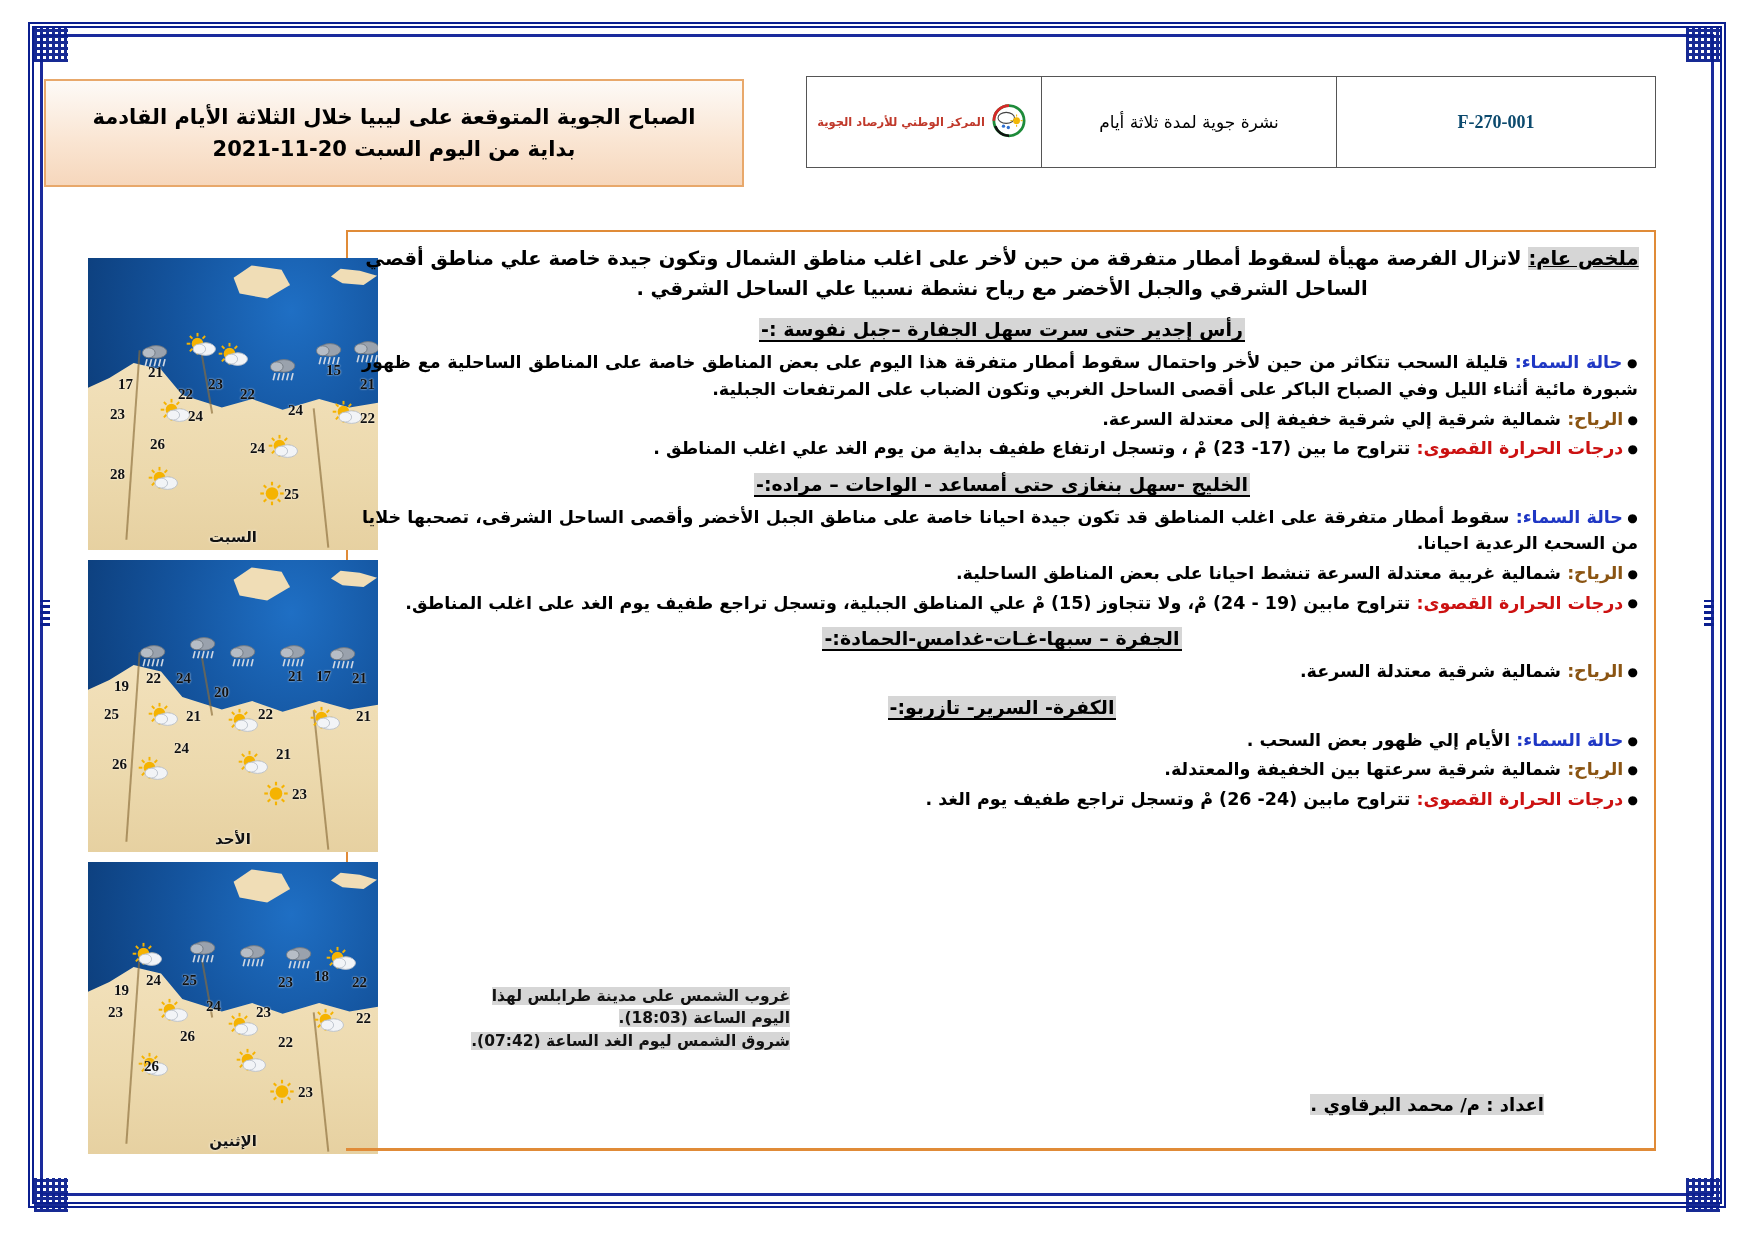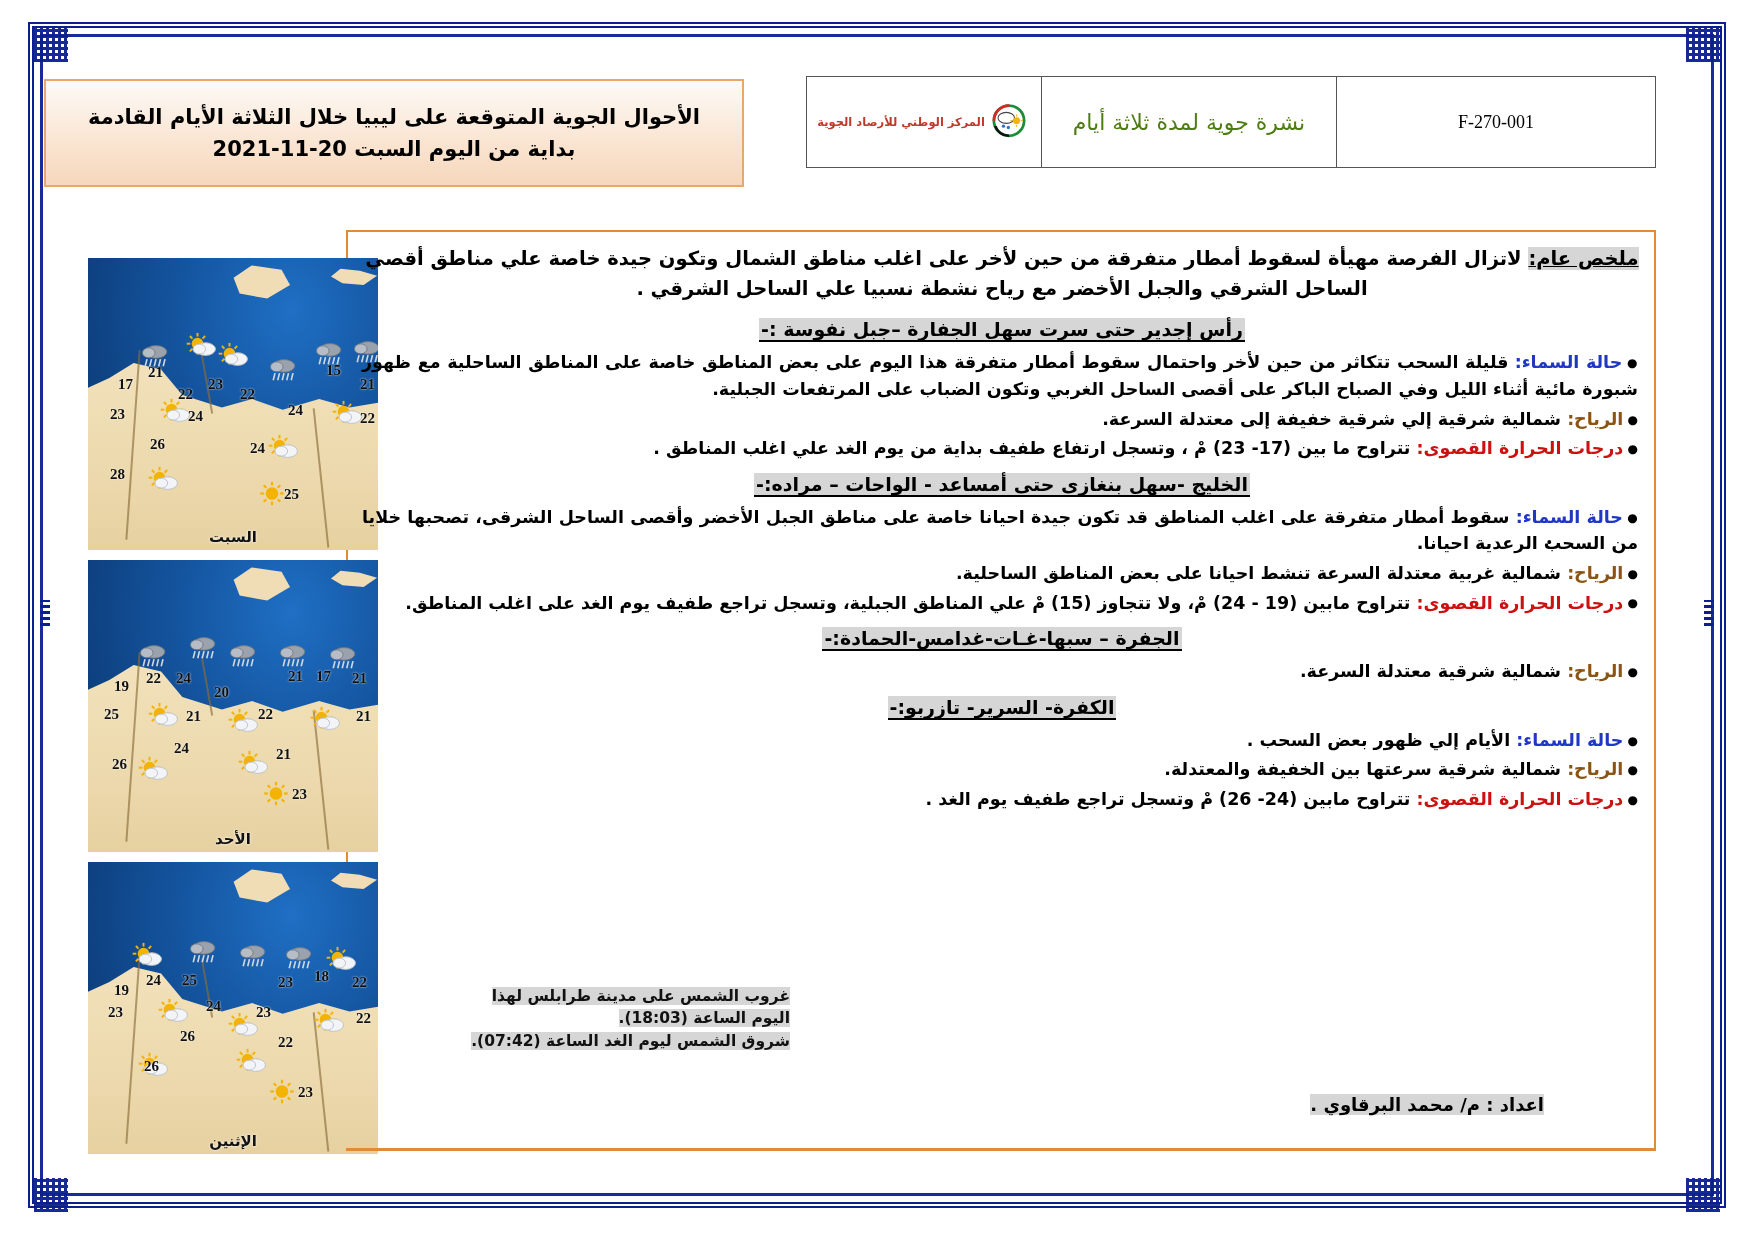--- a/index.html
+++ b/index.html
@@ -56,22 +56,22 @@
     position:absolute;right:98px;top:76px;width:810px;height:92px;
     border-collapse:collapse;table-layout:fixed;
   }
   .hdr-table td{
     border:1px solid #555;vertical-align:middle;text-align:center;
     padding:2px 6px;
   }
   .cell-logo{width:222px;}
   .cell-kind{width:282px;}
   .cell-code{width:306px;}
-  .kind-txt{font-size:22px;color:#4d7c0f;font-family:"DejaVu Sans","Liberation Sans",sans-serif;}
-  .code-txt{font-size:18px;font-weight:normal;color:#000000;font-family:"Liberation Serif",serif;direction:ltr;}
+  .kind-txt{font-size:17px;color:#000000;font-family:"DejaVu Sans","Liberation Sans",sans-serif;}
+  .code-txt{font-size:18px;font-weight:bold;color:#0c4a6e;font-family:"Liberation Serif",serif;direction:ltr;}
   .logo-wrap{display:flex;flex-direction:row;align-items:center;justify-content:center;gap:2px;}
   .logo-name{font-size:11.5px;color:#c0392b;font-weight:bold;
     font-family:"DejaVu Sans","Liberation Sans",sans-serif;white-space:nowrap;}
 
   
   .content-box{
     position:absolute;right:98px;top:230px;width:1310px;height:920px;
     border:2px solid #e08b38;box-sizing:border-box;background:#fff;
   }
 
@@ -163,21 +163,21 @@
 <div class="page-frame"></div>
 <div class="page-frame-inner"></div>
 <div class="corner-orn corner-tl"></div>
 <div class="corner-orn corner-tr"></div>
 <div class="corner-orn corner-bl"></div>
 <div class="corner-orn corner-br"></div>
 <div class="edge-tick" style="left:40px;top:600px;"></div>
 <div class="edge-tick" style="right:40px;top:600px;"></div>
 
 <div class="title-box">
-  <div class="title-line1">الأحوال الجوية المتوقعة على ليبيا خلال الثلاثة الأيام القادمة</div>
+  <div class="title-line1">الصباح الجوية المتوقعة على ليبيا خلال الثلاثة الأيام القادمة</div>
   <div class="title-line2">بداية من اليوم السبت 20-11-2021</div>
 </div>
 
 <table class="hdr-table">
   <tbody>
       <tr>
     <td class="cell-code">
       <div class="code-txt">F-270-001</div>
     </td>
     <td class="cell-kind">

